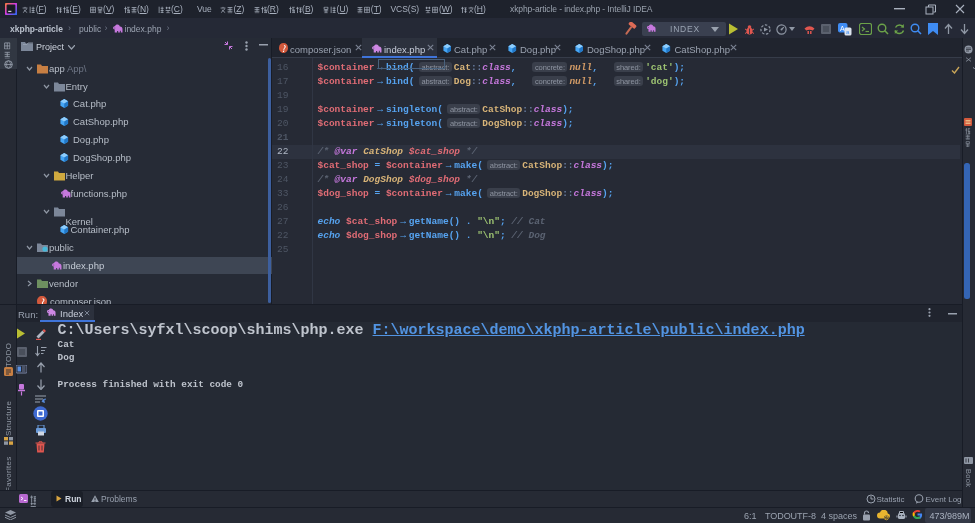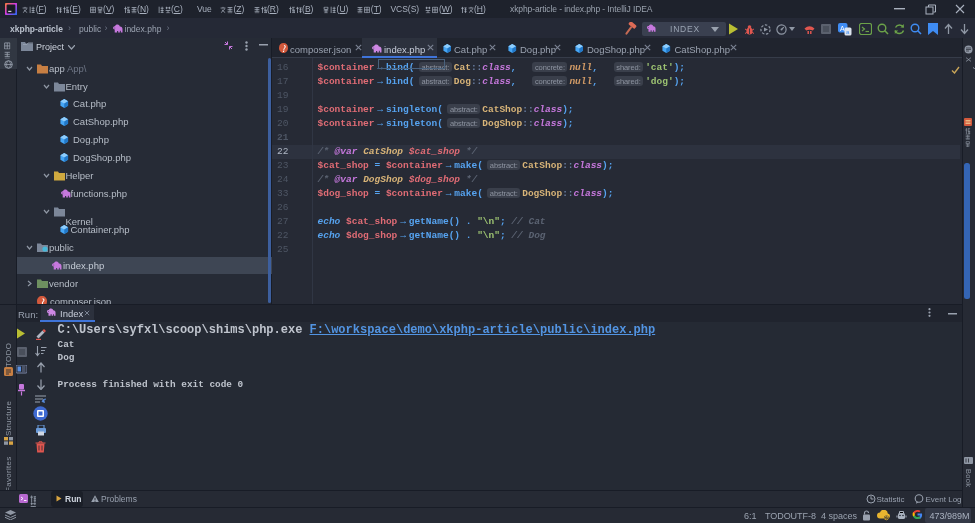--- a/index.html
+++ b/index.html
@@ -672,21 +672,21 @@
       <rect x="3" y="6.5" width="6" height="4" fill="#cfd6e2"></rect>
     </svg>
   </div>
 <div class="a" style="left:35px;top:441px">
     <svg width="11" height="12" viewBox="0 0 11 12">
       <path d="M1.5 2.5h8L8.8 11.5H2.2z" fill="#e0564f"></path>
       <path d="M.5 2h10M4 2V.8h3V2" stroke="#e0564f" stroke-width="1" fill="none"></path>
       <path d="M4 4.5v5M7 4.5v5" stroke="#262a34" stroke-width=".8"></path>
     </svg>
   </div>
-<div class="a mono" style="left:57.5px;top:324.1px;font-size:12px;line-height:13.4px;color:#bfc4cd">C:\Users\syfxl\scoop\shims\php.exe <span style="color:#5294e2;text-decoration:underline">F:\workspace\demo\xkphp-article\public\index.php</span></div>
+<div class="a mono" style="left:57.5px;top:324.1px;font-size:15px;line-height:13.4px;color:#bfc4cd">C:\Users\syfxl\scoop\shims\php.exe <span style="color:#5294e2;text-decoration:underline">F:\workspace\demo\xkphp-article\public\index.php</span></div>
 <div class="a mono" style="left:57.5px;top:337.5px;font-size:9.4px;line-height:13.4px;color:#bfc4cd">Cat</div>
 <div class="a mono" style="left:57.5px;top:350.9px;font-size:9.4px;line-height:13.4px;color:#bfc4cd">Dog</div>
 <div class="a mono" style="left:57.5px;top:377.7px;font-size:9.4px;line-height:13.4px;color:#bfc4cd">Process finished with exit code 0</div>
 <div class="a" style="left:0;top:490px;width:975px;height:17px;background:#262a34;border-top:1px solid #181c26;box-sizing:border-box"></div>
 <div class="a" style="left:18.5px;top:494px">
     <svg width="9" height="9">
       <rect width="9" height="9" rx="1.5" fill="#b96ad1"></rect>
       <path d="M2 3l2 1.5L2 6M5 6.5h2.5" stroke="#fff" stroke-width=".9" fill="none"></path>
     </svg>
   </div>

